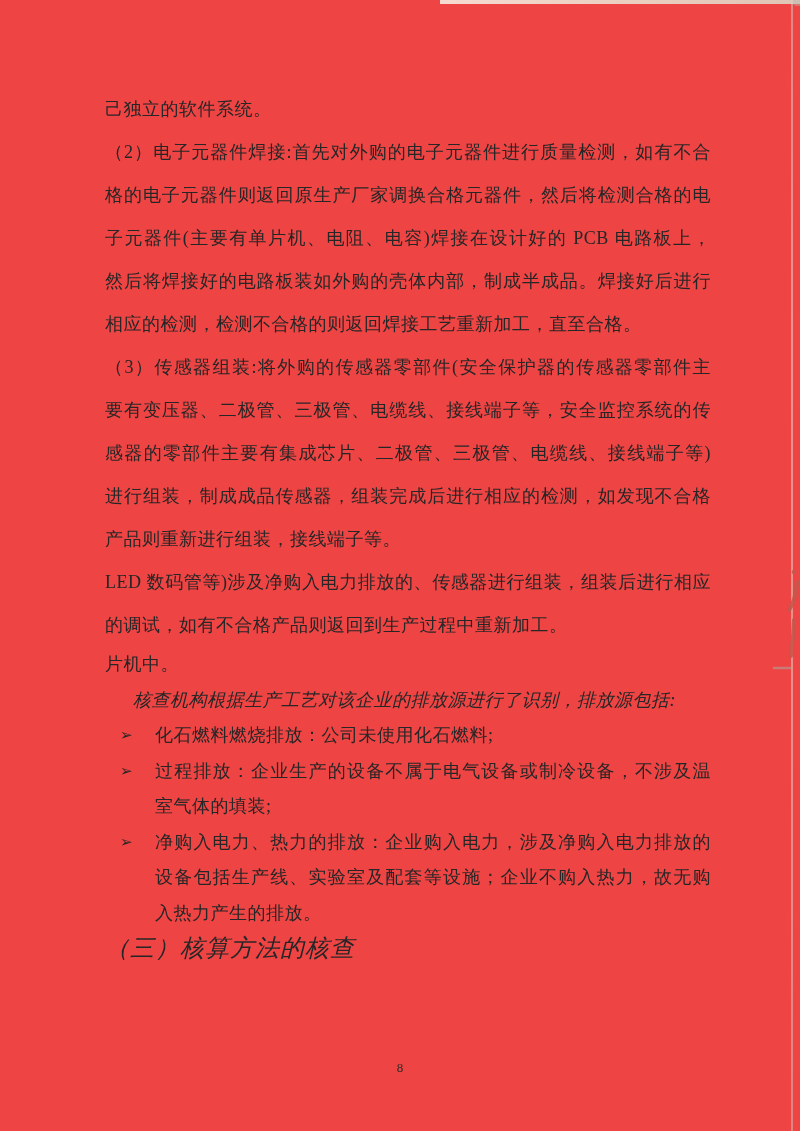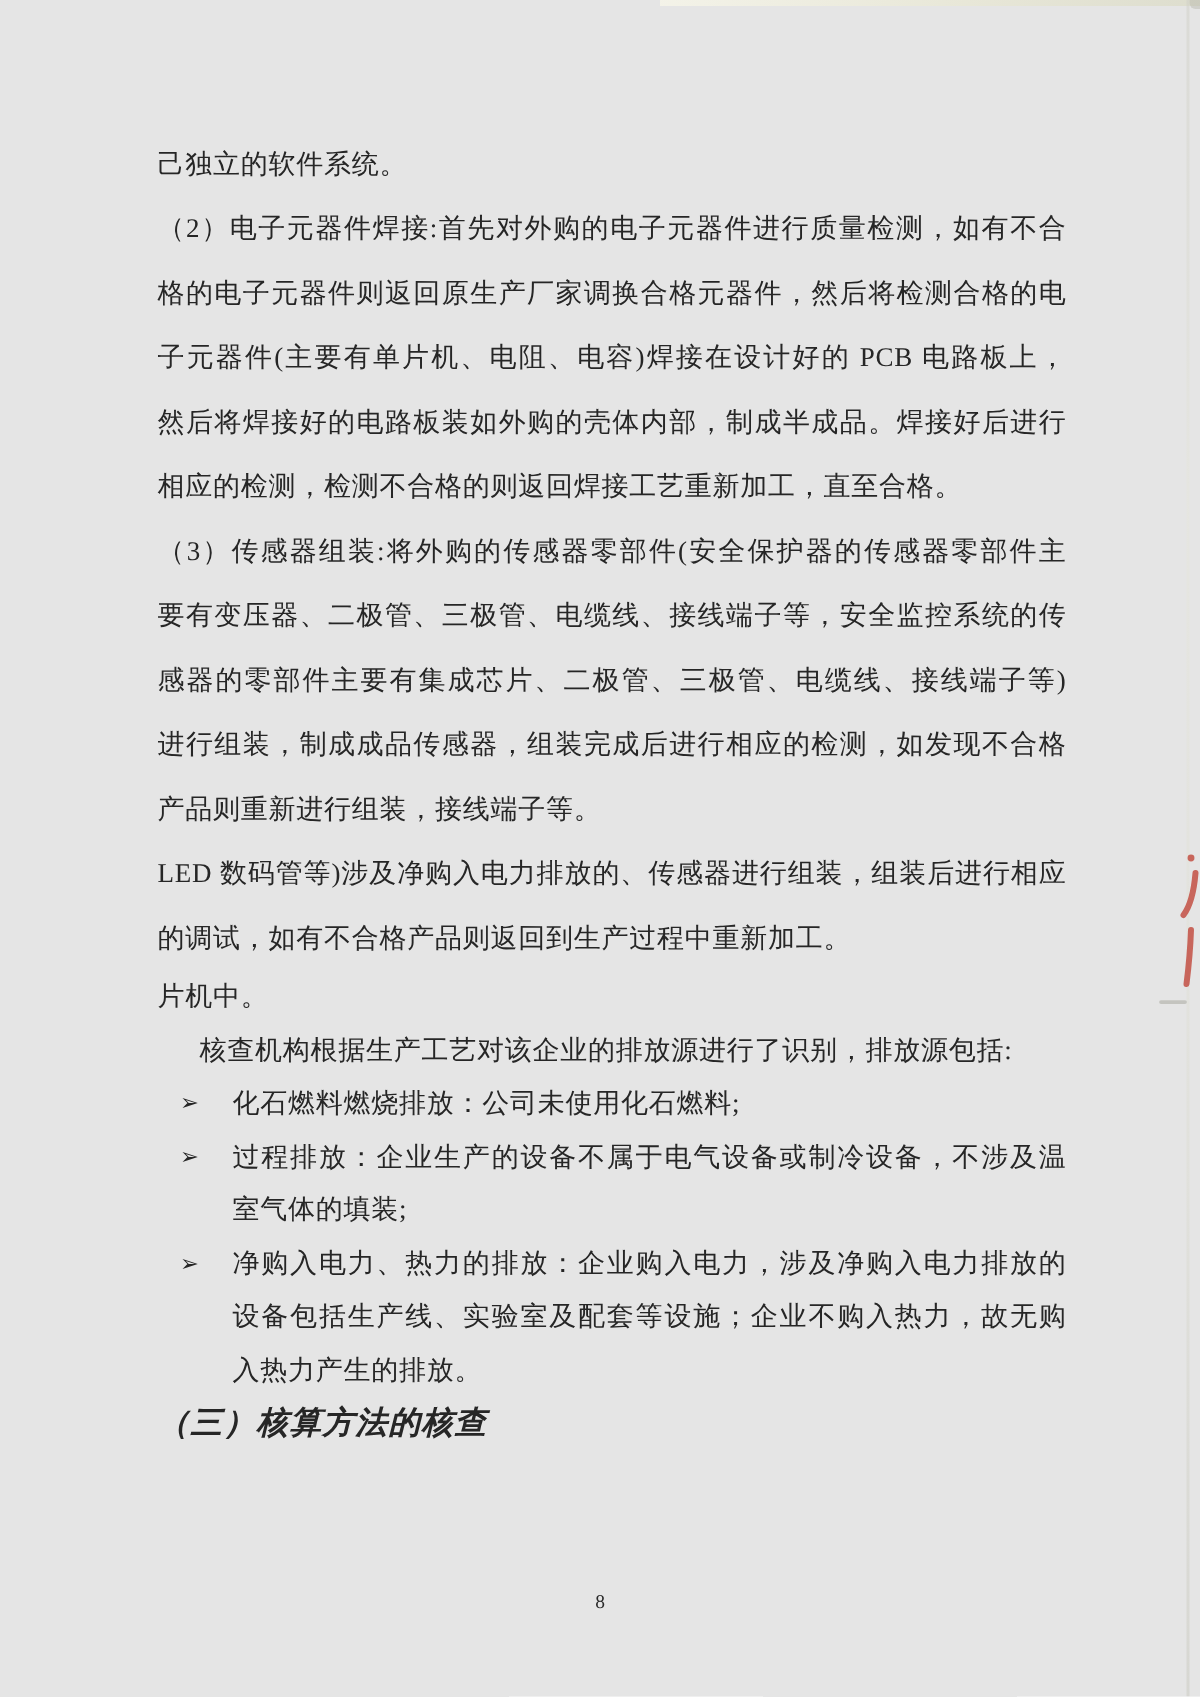--- a/index.html
+++ b/index.html
@@ -4,21 +4,21 @@
 <style>
   html, body { margin:0; padding:0; }
   body {
     width:800px; height:1131px;
     position:relative; overflow:hidden;
     background:#ffffff;
     font-family:"Liberation Serif","DejaVu Serif",serif;
   }
   .page {
     position:absolute; inset:0;
-    background:#e5e5e5;
+    background:#ef4444;
   }
   
   .top-band {
     position:absolute; left:440px; top:0; width:360px; height:4px;
     background:linear-gradient(90deg,#f6f5e9,#e9e8d6 55%,#dcdcca);
     opacity:.85;
   }
   .corner-speck {
     position:absolute; right:0; top:0; width:7px; height:6px;
     background:#b6b6aa; opacity:.45; border-radius:0 0 0 4px;
@@ -33,28 +33,28 @@
   
   .textblock {
     position:absolute; left:105px; top:88px; width:606px;
     color:#262626; font-size:18px; letter-spacing:.5px;
   }
   .line { white-space:normal; }
   .b { height:43px; line-height:43px; }
   .s { height:35.5px; line-height:35.5px; }
   .fill { text-align:justify; text-align-last:justify; text-justify:inter-character; }
   .end  { text-align:left; }
-  .indent { padding-left:28px; }
+  .indent { padding-left:28px;font-style:italic; }
   .cont { padding-left:50px; }
   .bullet { position:relative; padding-left:50px; }
   .bullet .marker {
     position:absolute; left:15px; top:0; font-size:15px;
     font-family:"DejaVu Sans",sans-serif; letter-spacing:0;
   }
-  .heading { font-weight:bold; font-style:italic; font-size:21px; letter-spacing:1px; }
+  .heading { font-weight:normal; font-style:italic; font-size:24px; letter-spacing:1px; }
 
   .footer {
     position:absolute; left:0; top:1060px; width:800px; height:22px;
     text-align:center; font-size:13px; color:#2b2b2b;
   }
 </style>
 </head>
 <body>
 
 <div class="page">

